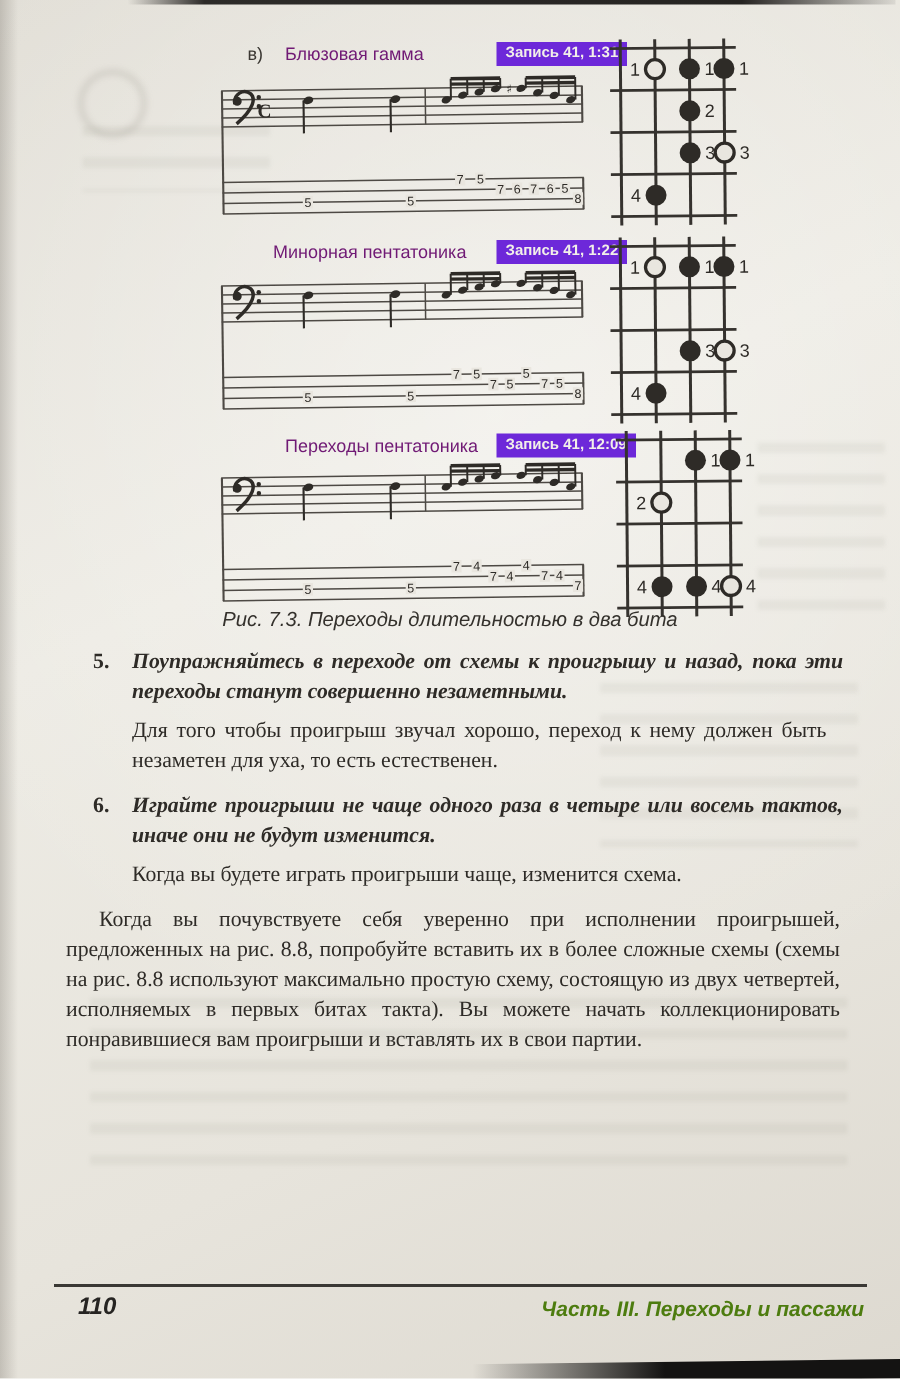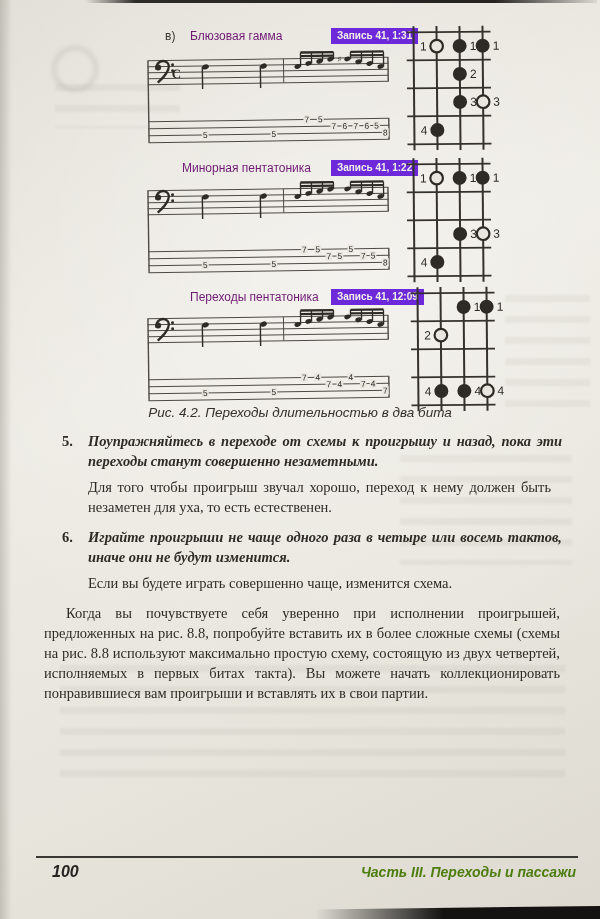--- a/index.html
+++ b/index.html
@@ -330,31 +330,31 @@
     <circle cx="37" cy="48" r="6.3" fill="#e9e6df" stroke="#2e2b27" stroke-width="2.2"></circle>
     <text x="27" y="52.2" font-size="12" fill="#2e2b27" text-anchor="end" font-family="&quot;Liberation Sans&quot;,sans-serif">2</text>
     <circle cx="37" cy="104" r="7" fill="#2e2b27"></circle>
     <text x="27" y="108.2" font-size="12" fill="#2e2b27" text-anchor="end" font-family="&quot;Liberation Sans&quot;,sans-serif">4</text>
     <circle cx="60" cy="104" r="7" fill="#2e2b27"></circle>
     <text x="70" y="108.2" font-size="12" fill="#2e2b27" text-anchor="start" font-family="&quot;Liberation Sans&quot;,sans-serif">4</text>
     <circle cx="83" cy="104" r="6.3" fill="#e9e6df" stroke="#2e2b27" stroke-width="2.2"></circle>
     <text x="93" y="108.2" font-size="12" fill="#2e2b27" text-anchor="start" font-family="&quot;Liberation Sans&quot;,sans-serif">4</text>
   </svg>
 
-<div class="abs caption">Рис. 4.2. Переходы длительностью в два бита</div>
+<div class="abs caption">Рис. 7.3. Переходы длительностью в два бита</div>
 
 <div class="abs copy">
   <div class="item">
     <span class="inum">5.</span>
     <span class="ihead">Поупражняйтесь в переходе от схемы к проигрышу и назад, пока эти переходы станут совершенно незаметными.</span>
   </div>
   <div class="ibody">Для того чтобы проигрыш звучал хорошо, переход к нему должен быть незаметен для уха, то есть естественен.</div>
   <div class="item">
     <span class="inum">6.</span>
     <span class="ihead">Играйте проигрыши не чаще одного раза в четыре или восемь тактов, иначе они не будут изменится.</span>
   </div>
-  <div class="ibody">Если вы будете играть совершенно чаще, изменится схема.</div>
+  <div class="ibody">Когда вы будете играть проигрыши чаще, изменится схема.</div>
   <div class="para">Когда вы почувствуете себя уверенно при исполнении проигрышей, предложенных на рис. 8.8, попробуйте вставить их в более сложные схемы (схемы на рис. 8.8 используют максимально простую схему, состоящую из двух четвертей, исполняемых в первых битах такта). Вы можете начать коллекционировать понравившиеся вам проигрыши и вставлять их в свои партии.</div>
 </div>
 
 <div class="abs rule"></div>
-<div class="abs pagenum">100</div>
+<div class="abs pagenum">110</div>
 <div class="abs parttitle">Часть III. Переходы и пассажи</div>
 
 </body></html>

